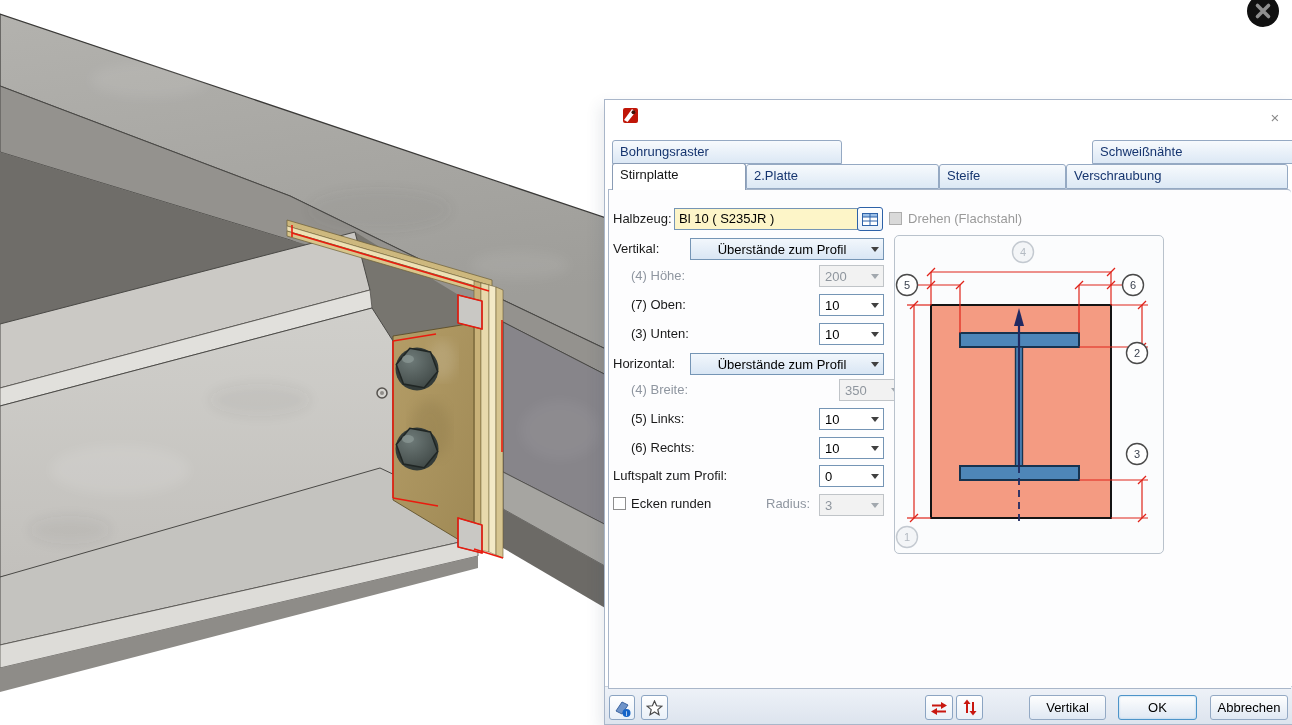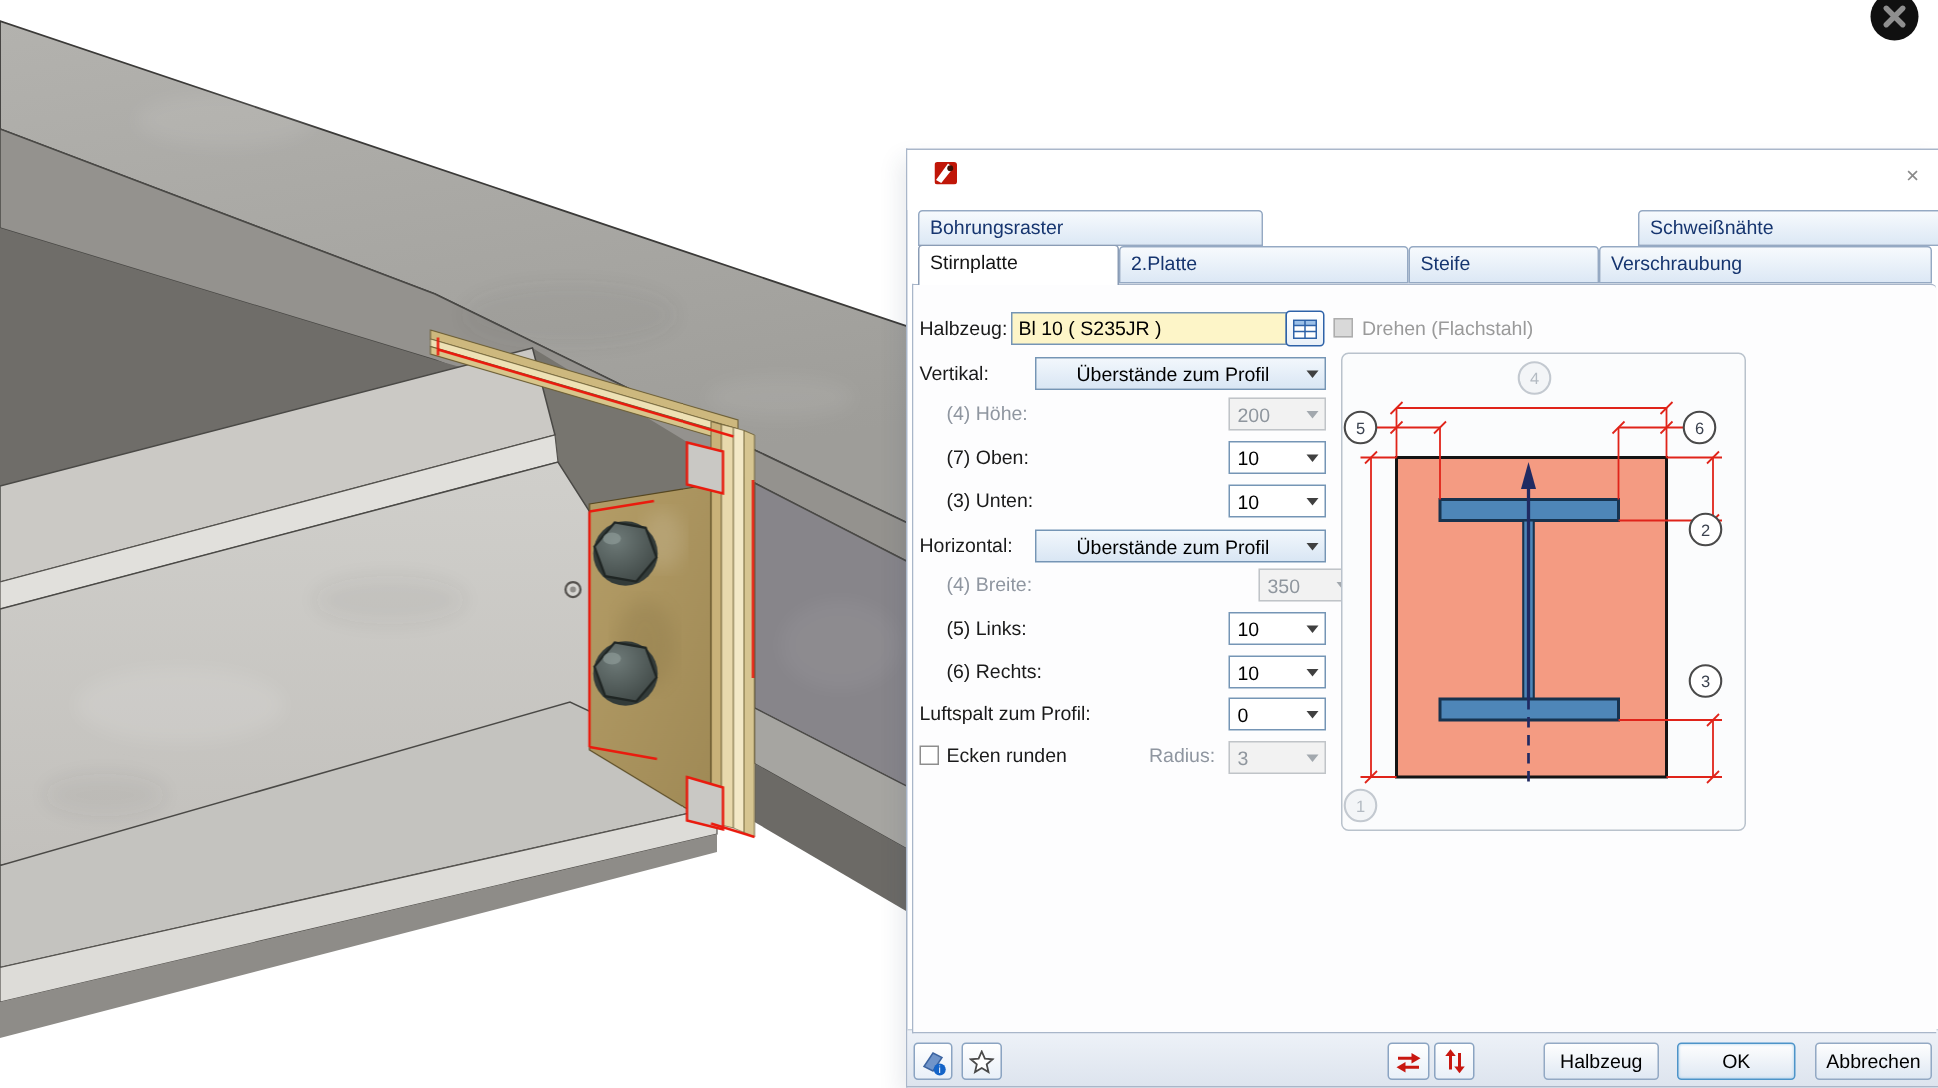--- a/index.html
+++ b/index.html
@@ -344,21 +344,21 @@
     <div class="icon-btn" style="left:351px;top:8px;width:27px;height:25px;">
       <svg width="16" height="17" viewBox="0 0 16 17">
         <g stroke="#c81710" stroke-width="2" fill="#c81710">
           <line x1="5" y1="4" x2="5" y2="14"></line>
               <polygon points="1.5,5 5,0.5 8.5,5" stroke="none"></polygon>
           <line x1="11" y1="3" x2="11" y2="13"></line>
               <polygon points="7.5,12 11,16.5 14.5,12" stroke="none"></polygon>
         </g>
       </svg>
     </div>
-    <div class="btn" style="left:424px;top:8px;width:77px;">Halbzeug</div>
+    <div class="btn" style="left:424px;top:8px;width:77px;">Vertikal</div>
     <div class="btn def" style="left:513px;top:8px;width:79px;">OK</div>
     <div class="btn" style="left:605px;top:8px;width:78px;">Abbrechen</div>
   </div>
 </div>
 
 <svg id="overlay-x" width="36" height="36" viewBox="0 0 36 36">
   <circle cx="18" cy="18" r="16" fill="#101010"></circle>
   <g>
     <path d="M12.5,12.5 L23.5,23.5 M23.5,12.5 L12.5,23.5" stroke="#8f8f8f" stroke-width="3.6" stroke-linecap="round"></path>
   </g>

